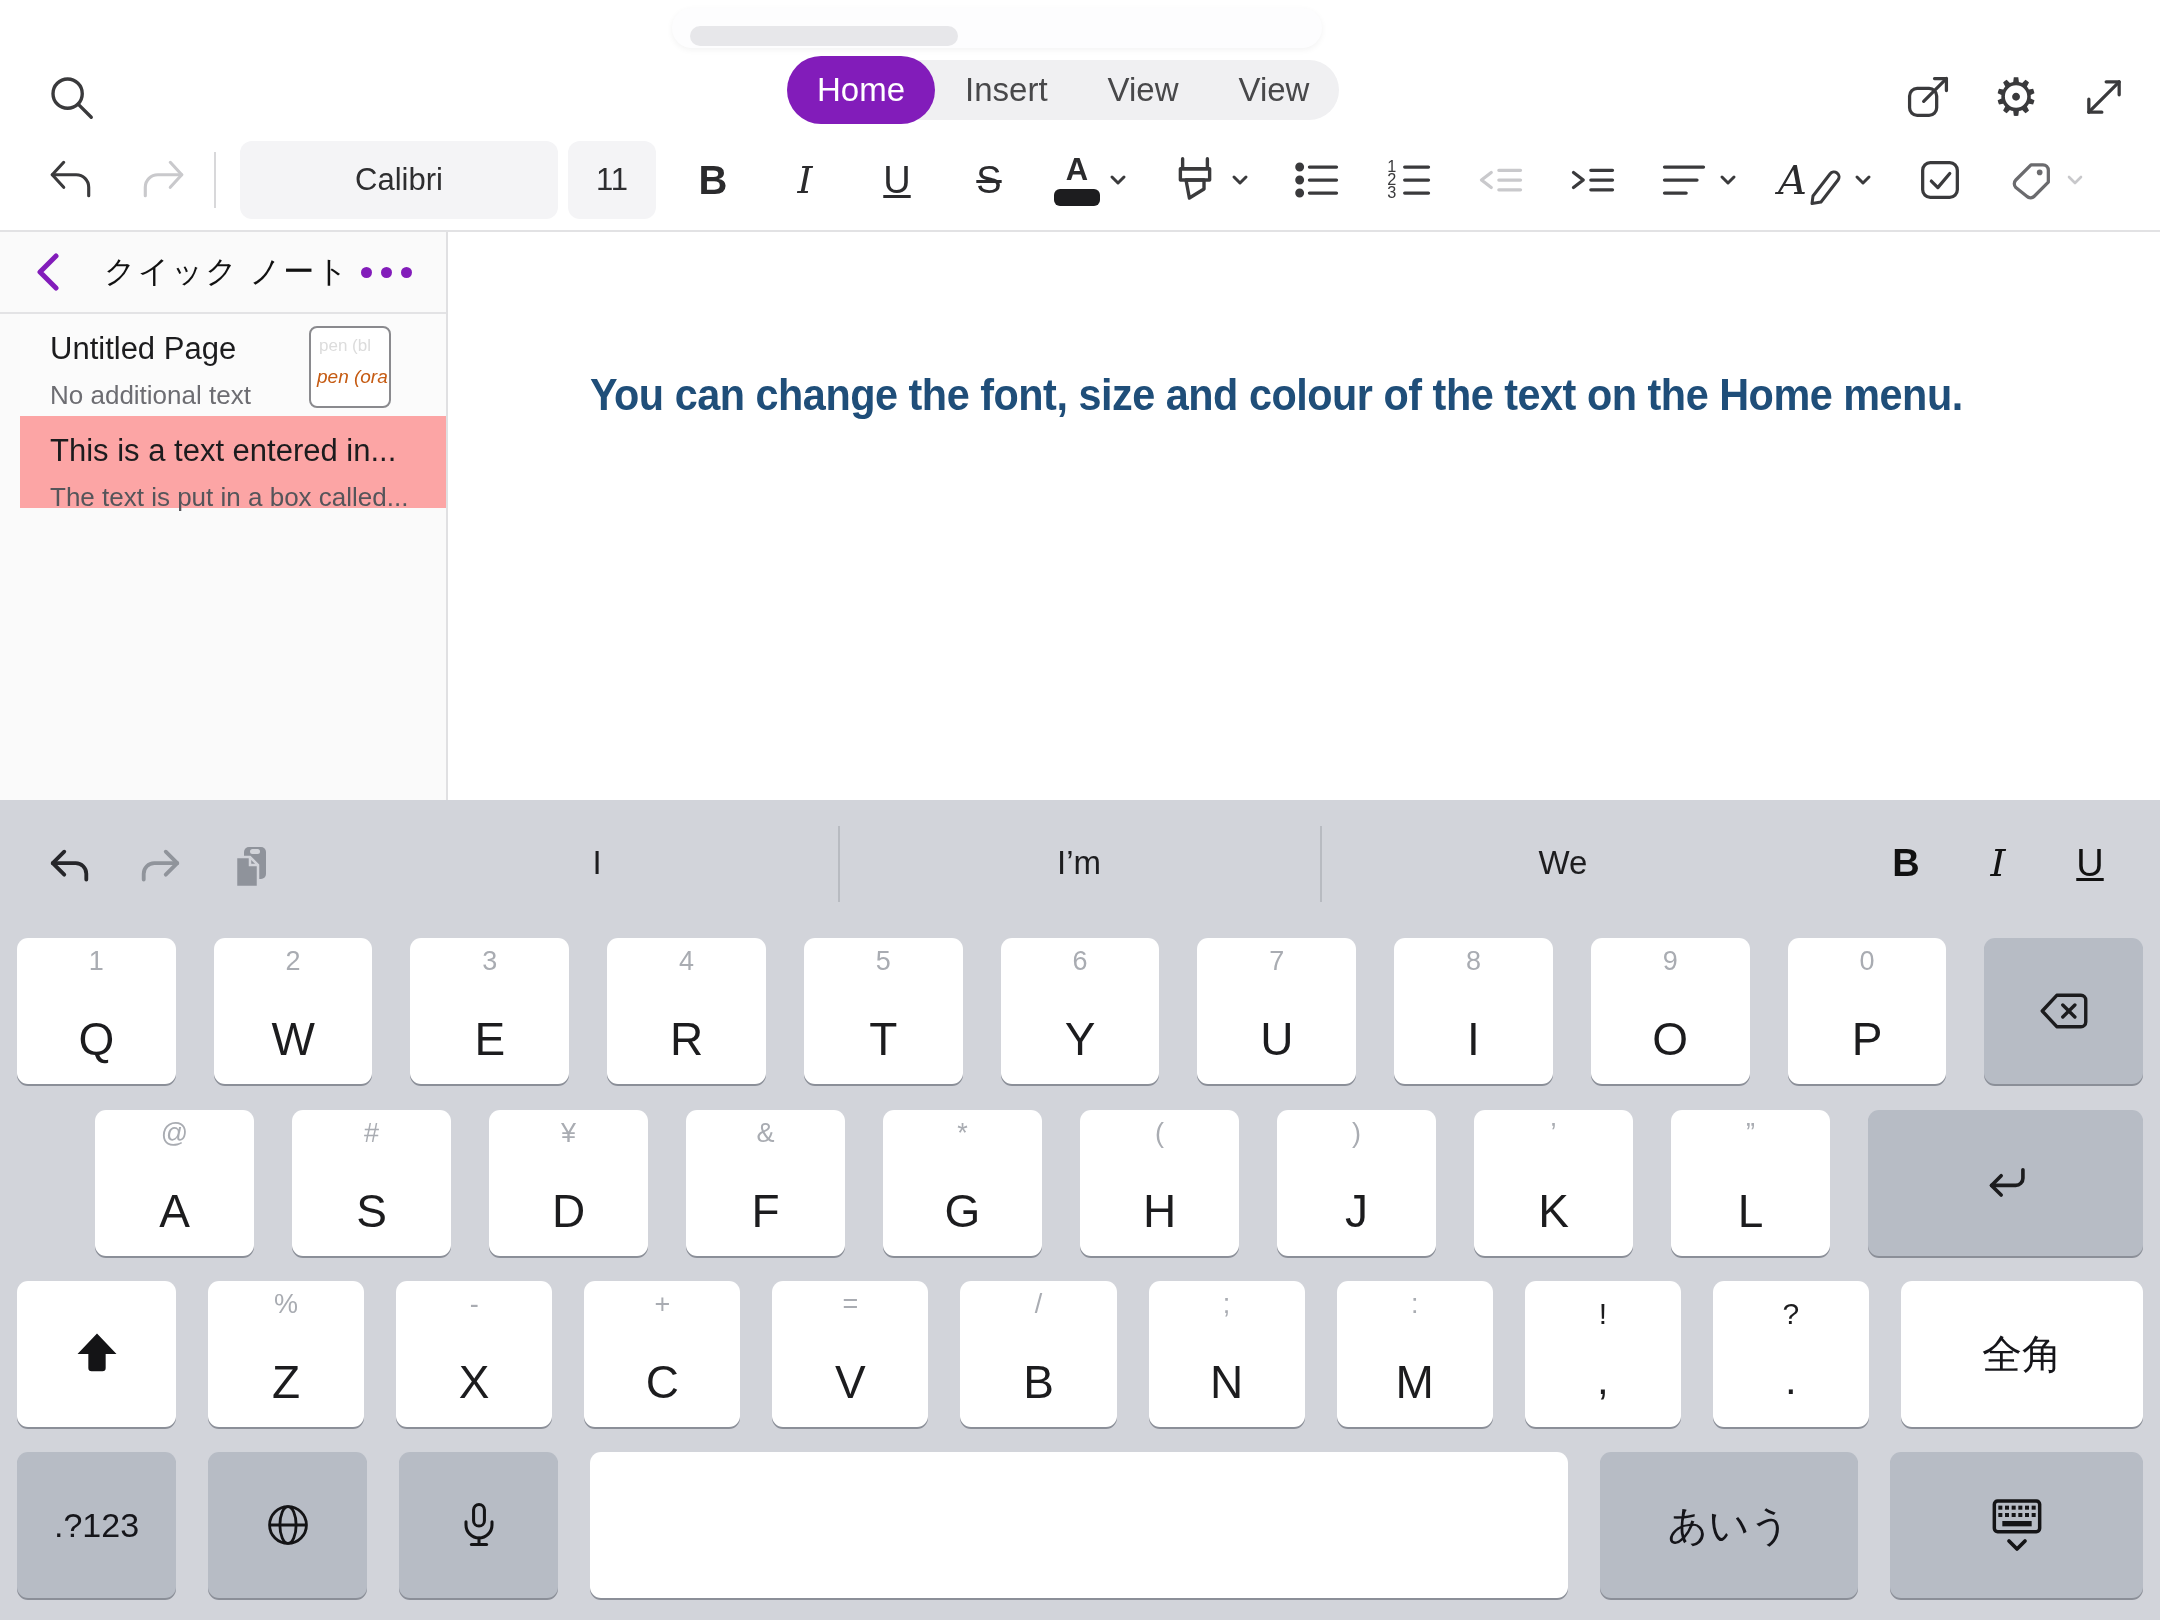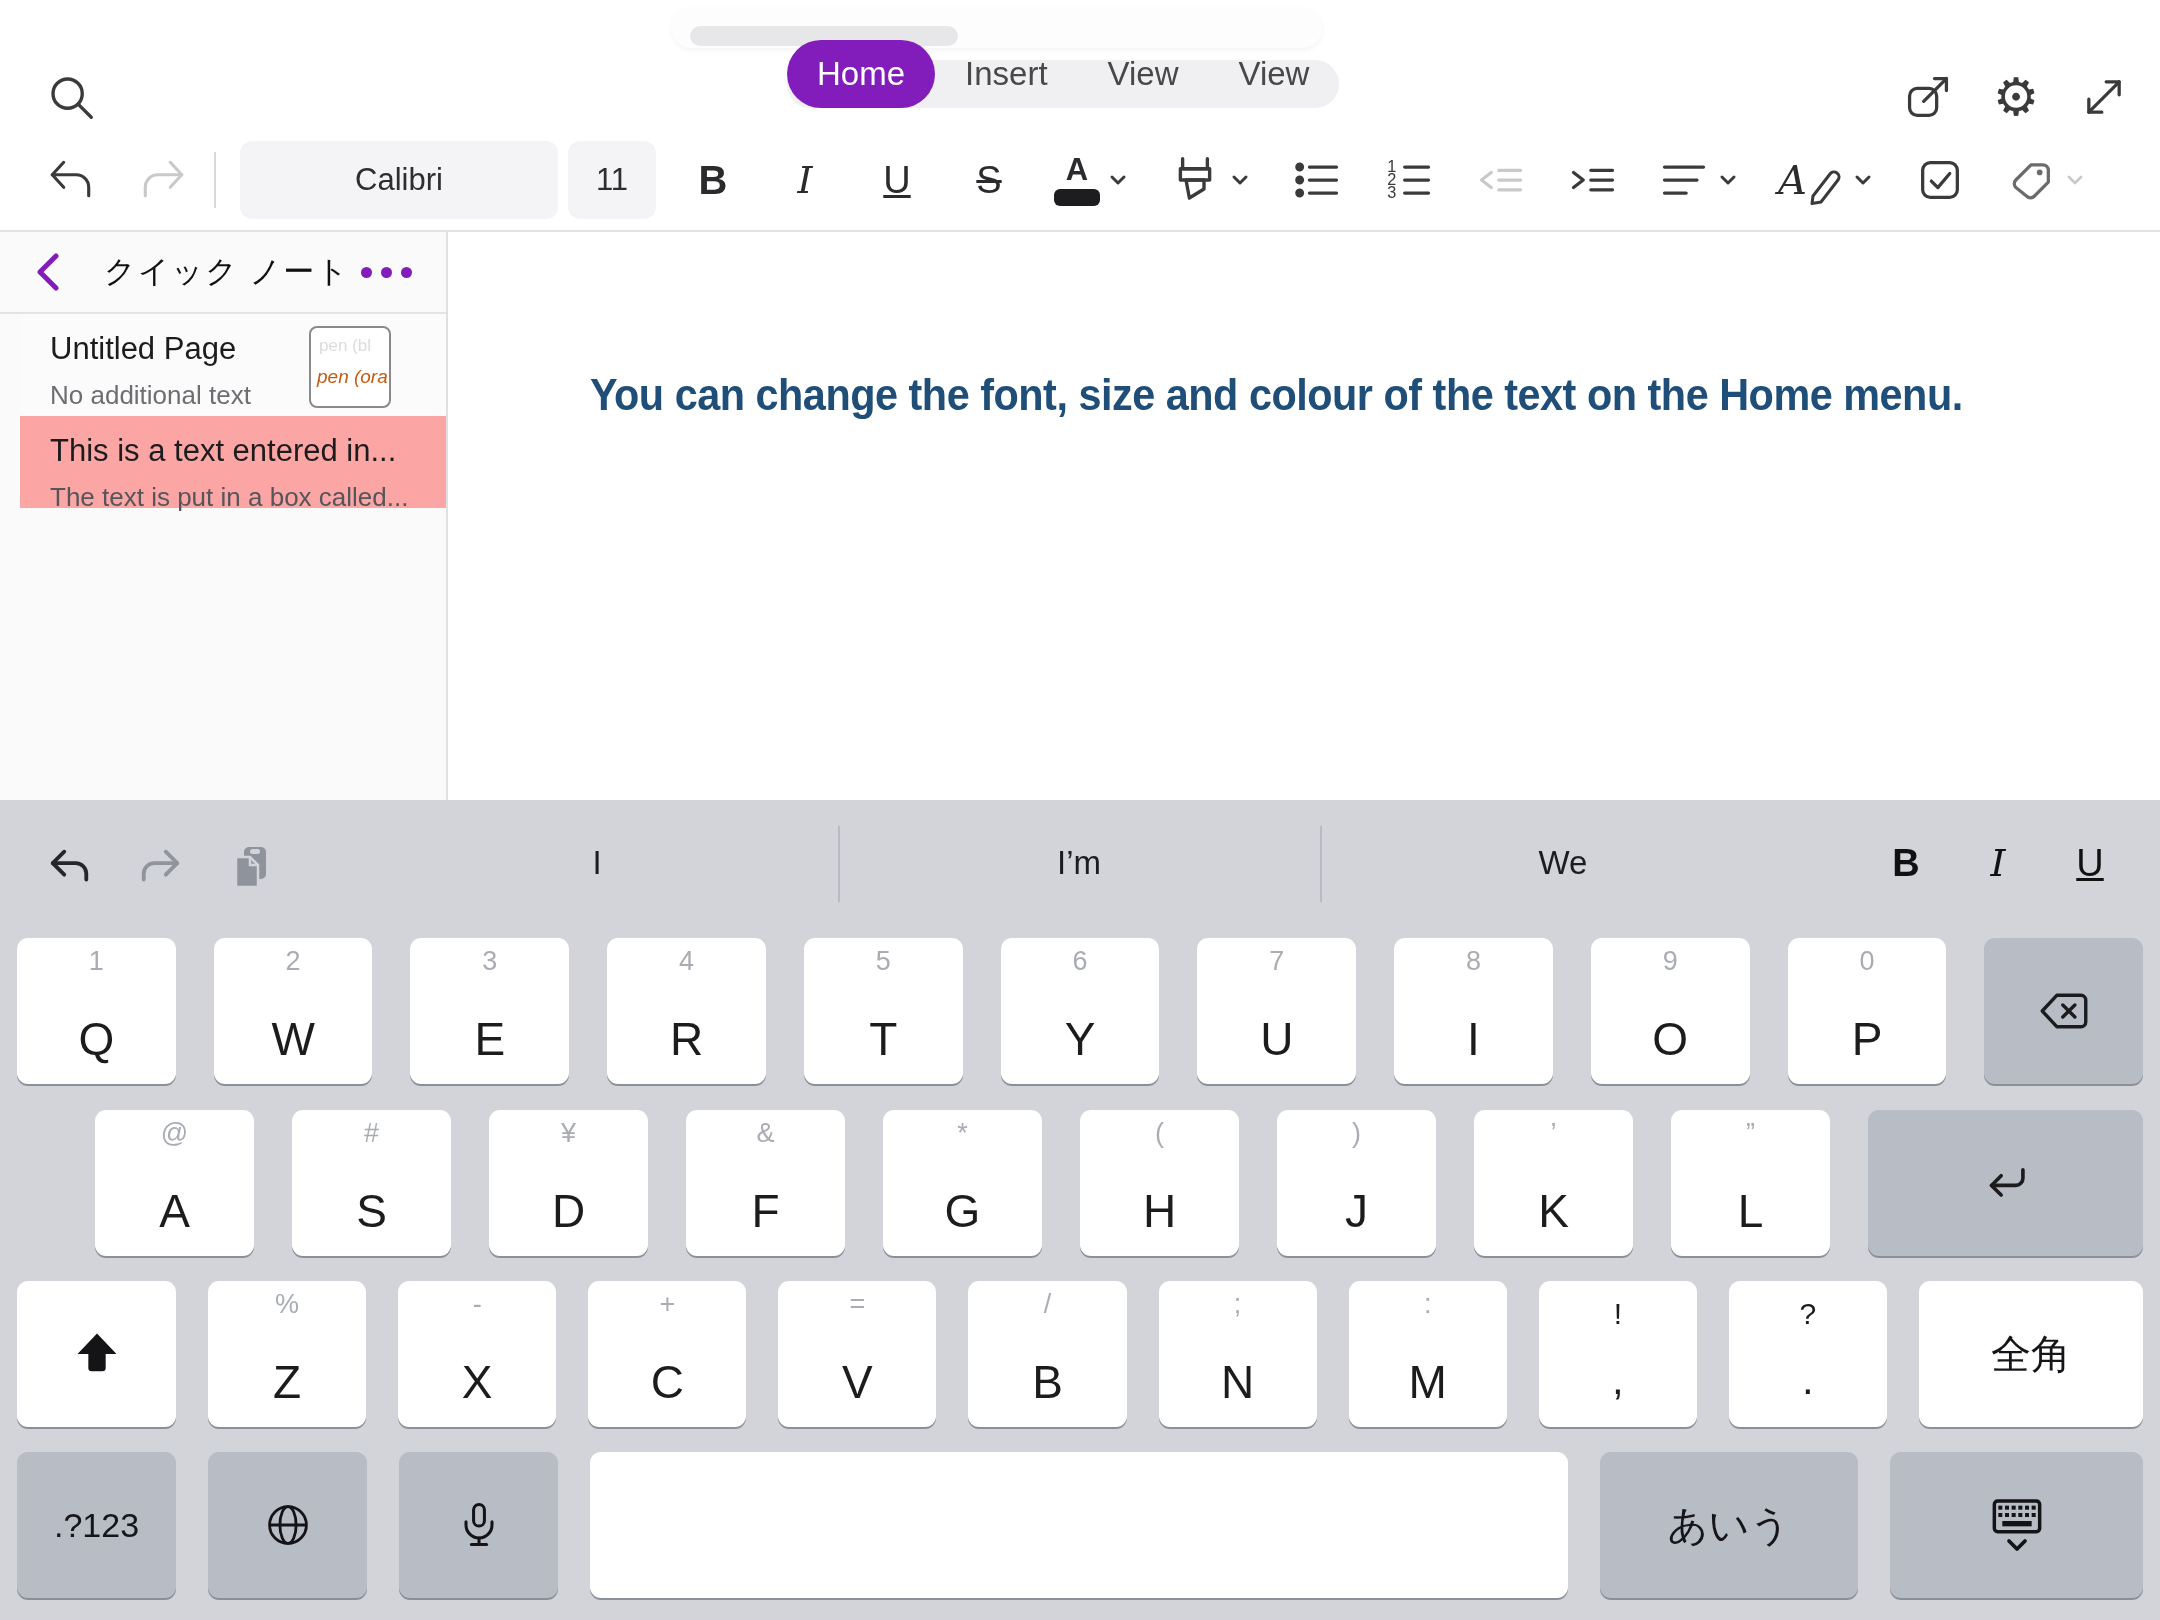--- a/index.html
+++ b/index.html
@@ -10,21 +10,21 @@
   .ic-dis{stroke:#c9c9cc;}
 
   
   .topbar{position:absolute;left:0;top:0;width:2160px;height:230px;background:#fff;border-bottom:2px solid #e2e2e4;}
   .flyout{position:absolute;left:672px;top:8px;width:650px;height:40px;border-radius:20px;background:#fdfdfe;box-shadow:0 2px 6px rgba(0,0,0,.05);}
   .dragpill{position:absolute;left:690px;top:26px;width:268px;height:20px;border-radius:10px;background:#e7e7ea;}
   .searchbtn{position:absolute;left:44px;top:70px;width:54px;height:54px;}
   .topright{position:absolute;right:30px;top:70px;display:flex;gap:36px;align-items:center;}
   .topright .tbtn{width:52px;height:54px;display:flex;align-items:center;justify-content:center;}
   .gear{font-family:"DejaVu Sans",sans-serif;font-size:52px;color:#3a3a3c;line-height:1;}
-  .tabs{position:absolute;left:787px;top:60px;height:48px;background:#f0f0f2;border-radius:34px;display:inline-flex;align-items:flex-end;}
+  .tabs{position:absolute;left:787px;top:60px;height:60px;background:#f0f0f2;border-radius:34px;display:inline-flex;align-items:center;}
   .tab{height:68px;display:flex;align-items:center;padding:0 30px;font-size:33px;color:#48484a;border-radius:34px;}
   .tab.active{background:#821cba;color:#fff;}
 
   
   .fmtbar{position:absolute;left:0;top:130px;width:2016px;height:100px;display:flex;align-items:center;padding-left:44px;box-sizing:border-box;}
   .fbtn{width:54px;height:60px;display:flex;align-items:center;justify-content:center;flex:none;}
   .fgap{margin-left:38px;}
   .vdiv{width:2px;height:56px;background:#d8d8da;margin:0 24px;flex:none;}
   .selbox{height:78px;background:#f4f4f6;border-radius:12px;display:flex;align-items:center;justify-content:center;font-size:31px;color:#2e2e30;flex:none;}
   .fontbox{width:318px;}
@@ -88,21 +88,21 @@
   .r1 .key{flex:1;}
   .r2 .keys .key{width:159px;flex:none;}
   .r3 .keys .key{flex:1;}
   .fnkey{background:#b7bcc5;border-radius:11px;box-shadow:0 2px 0 #8b8f98;display:flex;align-items:center;justify-content:center;flex:none;box-sizing:border-box;}
   .whkey{background:#fff;border-radius:11px;box-shadow:0 2px 0 #8b8f98;display:flex;align-items:center;justify-content:center;flex:none;box-sizing:border-box;}
   .w159{width:159px;}
   .fntxt{font-size:34px;color:#15151a;}
   .bigtxt{font-size:40px;color:#15151a;}
   .spacebar{flex:1;background:#fff;border-radius:11px;box-shadow:0 2px 0 #8b8f98;}
   .retkey{flex:1;}
-  .zkey{width:224px;}
+  .zkey{width:242px;}
   .kana{width:258px;}
   .dism{width:253px;}
 </style>
 </head>
 <body>
 
 <div class="app">
 
   <div class="topbar">
     <div class="flyout"></div>

